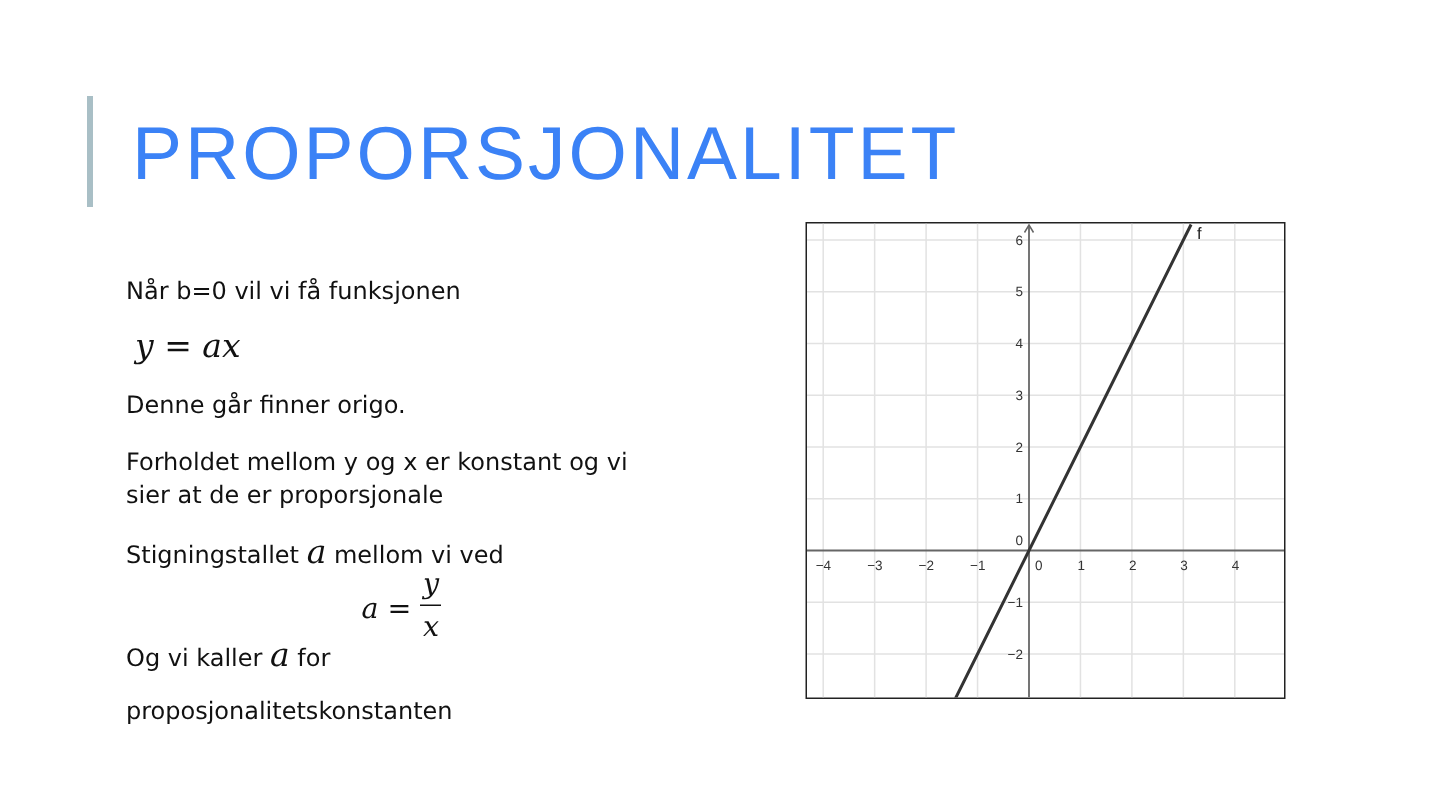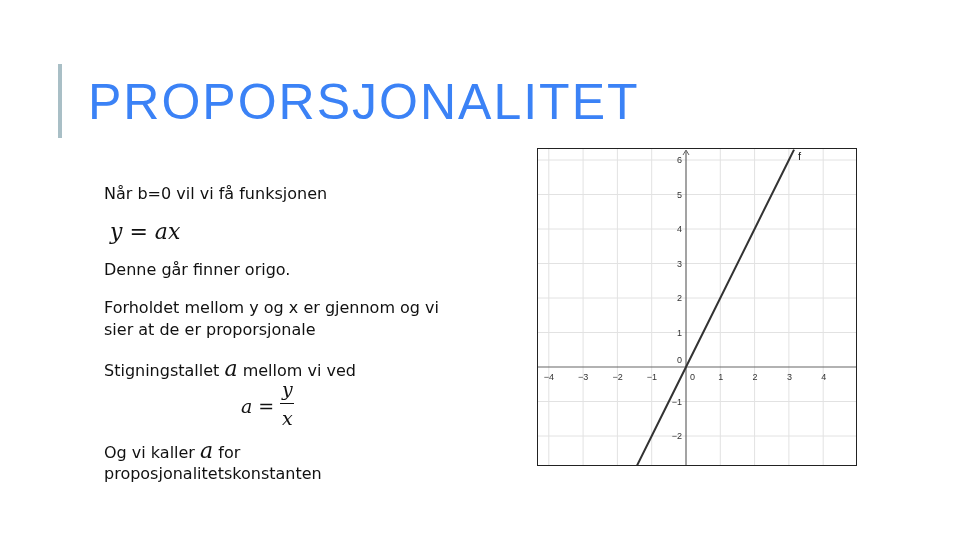--- a/index.html
+++ b/index.html
@@ -2,48 +2,48 @@
 <html><head>
   <meta charset="utf-8">
   <style>
     html, body { margin: 0; padding: 0; background: #ffffff; }
     body { width: 960px; height: 540px; position: relative; overflow: hidden;
       font-family: "DejaVu Sans", sans-serif; color: #000; }
     .title-bar { position: absolute; left: 58px; top: 64px; width: 4px; height: 74px; background: #a9bfc6; }
     .title { position: absolute; left: 88px; top: 72px; font-family: "Liberation Sans", sans-serif;
       font-size: 50px; letter-spacing: 2px; color: #3b82f6; font-weight: normal; line-height: 60px; white-space: nowrap; }
     .content { position: absolute; left: 84px; top: 183px; width: 380px; font-size: 16px; line-height: 22px; color: #111; }
-    .p { position: absolute; left: 0; white-space: nowrap; margin-left: 20px; }
+    .p { position: absolute; left: 0; white-space: nowrap; }
     .math { font-family: "DejaVu Serif", serif; font-style: italic; font-size: 22px; }
     .frac { position: absolute; font-family: "DejaVu Serif", serif; font-style: italic; font-size: 19px; }
     .graph { position: absolute; left: 537px; top: 148px; width: 320px; height: 318px; border: 1.5px solid #222; box-sizing: border-box; background: #fff; }
     svg text { font-family: "Liberation Sans", sans-serif; }
   </style>
 </head>
 <body>
 
 <div class="title-bar"></div>
 <h1 class="title" style="margin:0">PROPORSJONALITET</h1>
 
 <div class="content">
   <div class="p" style="top:0">Når b=0 vil vi få funksjonen</div>
   <div class="p math" style="top:38px; left:6px">y = ax</div>
   <div class="p" style="top:76px">Denne går finner origo.</div>
-  <div class="p" style="top:114px">Forholdet mellom y og x er gjennom og vi</div>
+  <div class="p" style="top:114px">Forholdet mellom y og x er konstant og vi</div>
   <div class="p" style="top:136px">sier at de er proporsjonale</div>
   <div class="p" style="top:175px">
     <span>Stigningstallet </span><span class="math">a</span><span> mellom vi ved</span>
   </div>
   <div>
     <span class="frac" style="left:157px; top:212px">a =</span>
     <span class="frac" style="left:198px; top:195px">y</span>
     <span style="position:absolute; left:196px; top:220px; width:14px; height:1px; background:#111"></span>
     <span class="frac" style="left:198px; top:224px">x</span>
   </div>
-  <div class="p" style="top:257px">
+  <div class="p" style="top:244px">
     <span>Og vi kaller </span><span class="math">a</span><span> for</span>
   </div>
   <div class="p" style="top:280px">proposjonalitetskonstanten</div>
 </div>
 
 <div class="graph">
   <svg width="318" height="316" viewBox="0 0 318 316">
     <g id="grid" stroke="#e2e2e2" stroke-width="1">
         <line x1="10.800000000000011" x2="10.800000000000011" y1="0" y2="316"></line>
         <line x1="45.10000000000001" x2="45.10000000000001" y1="0" y2="316"></line>

